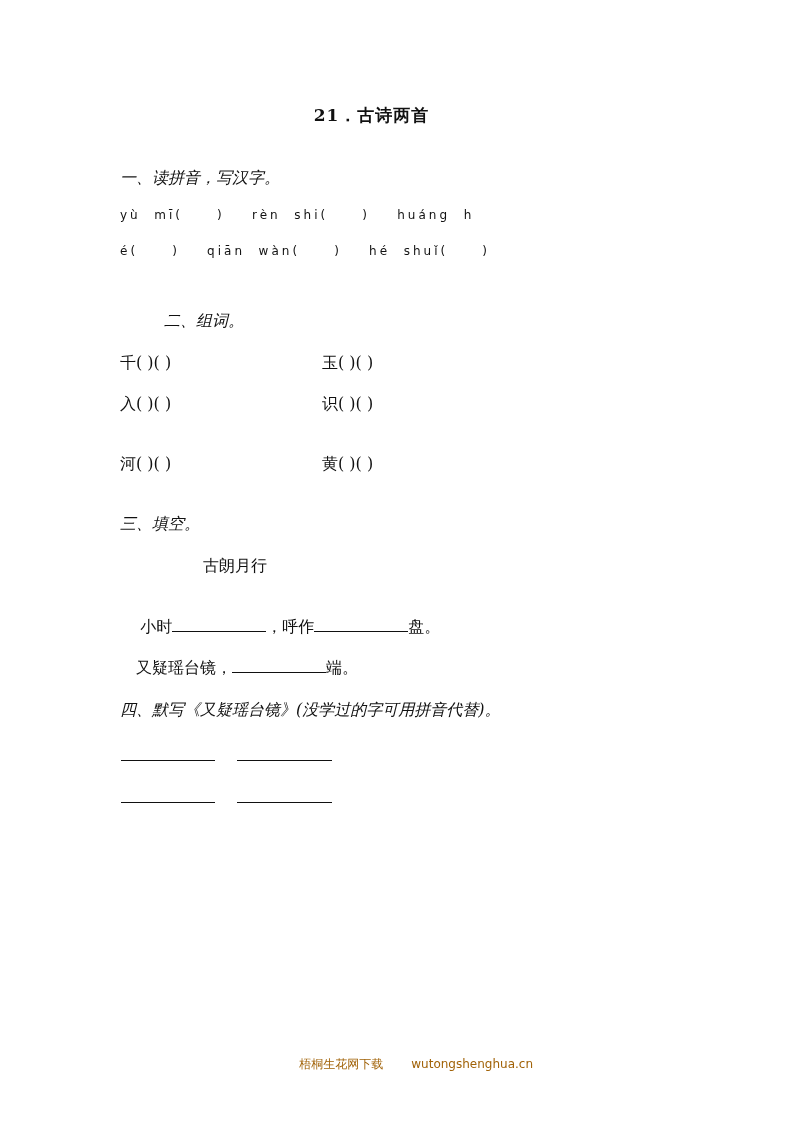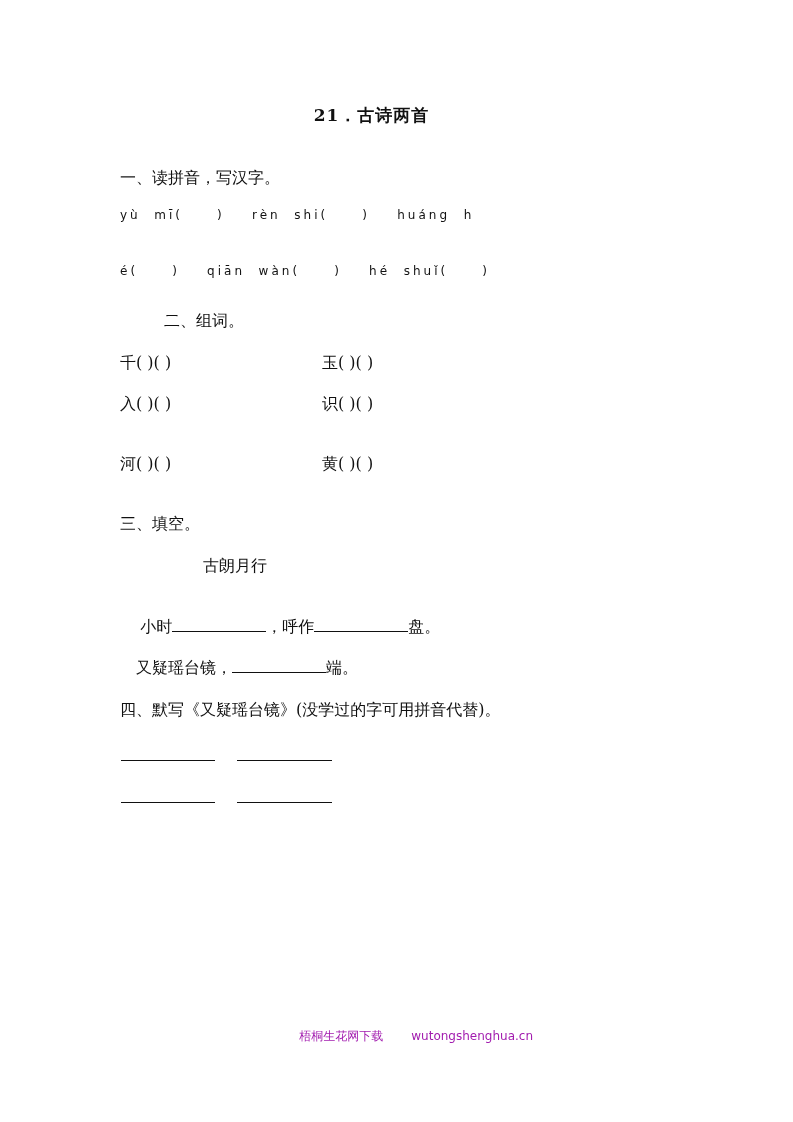--- a/index.html
+++ b/index.html
@@ -1,37 +1,37 @@
 <!DOCTYPE html>
 <html><head>
 <meta charset="utf-8">
 <style>
   html, body { margin:0; padding:0; background:#ffffff; }
   body { width:793px; height:1122px; position:relative; overflow:hidden;
          font-family: "DejaVu Serif", "Liberation Serif", serif; color:#111; }
   .abs { position:absolute; white-space:pre; }
   .title { left:0; width:743px; top:104px; text-align:center; font-size:17px; font-weight:bold; letter-spacing:1px; }
-  .h { font-size:16px; left:120px; }
+  .h { font-size:16px; left:120px;font-style:italic; }
   .line { font-size:16px; left:120px; }
   .py { font-family: "DejaVu Sans", "Liberation Sans", sans-serif; font-size:12px; letter-spacing:3px; }
   .blank { display:inline-block; border-bottom:1px solid #111; height:14px; vertical-align:baseline; }
   .cell { position:absolute; font-size:16px; }
-  .footer { top:1014px; left:284px; font-size:12px; color:#a21caf; }
+  .footer { top:1042px; left:284px; font-size:12px; color:#a16207; }
   .footer .url { font-family:"DejaVu Sans", "Liberation Sans", sans-serif; margin-left:28px; font-size:12px; }
 </style>
 </head>
 <body>
 
 <div>
 
   <div class="abs title">21．古诗两首</div>
 
   <div class="abs h" style="top:168px;">一、读拼音，写汉字。</div>
   <div class="abs line py" style="top:208px;">yù  mī(     )    rèn  shi(     )    huáng  h</div>
-  <div class="abs line py" style="top:264px;">é(     )    qiān  wàn(     )    hé  shuǐ(     )</div>
+  <div class="abs line py" style="top:244px;">é(     )    qiān  wàn(     )    hé  shuǐ(     )</div>
 
   <div class="abs h" style="top:311px;margin-left:44px;">二、组词。</div>
 
   <div class="cell" style="left:120px; top:353px;">千(      )(      )</div>
   <div class="cell" style="left:322px; top:353px;">玉(      )(      )</div>
   <div class="cell" style="left:120px; top:394px;">入(      )(      )</div>
   <div class="cell" style="left:322px; top:394px;">识(      )(      )</div>
   <div class="cell" style="left:120px; top:454px;">河(      )(      )</div>
   <div class="cell" style="left:322px; top:454px;">黄(      )(      )</div>
 

